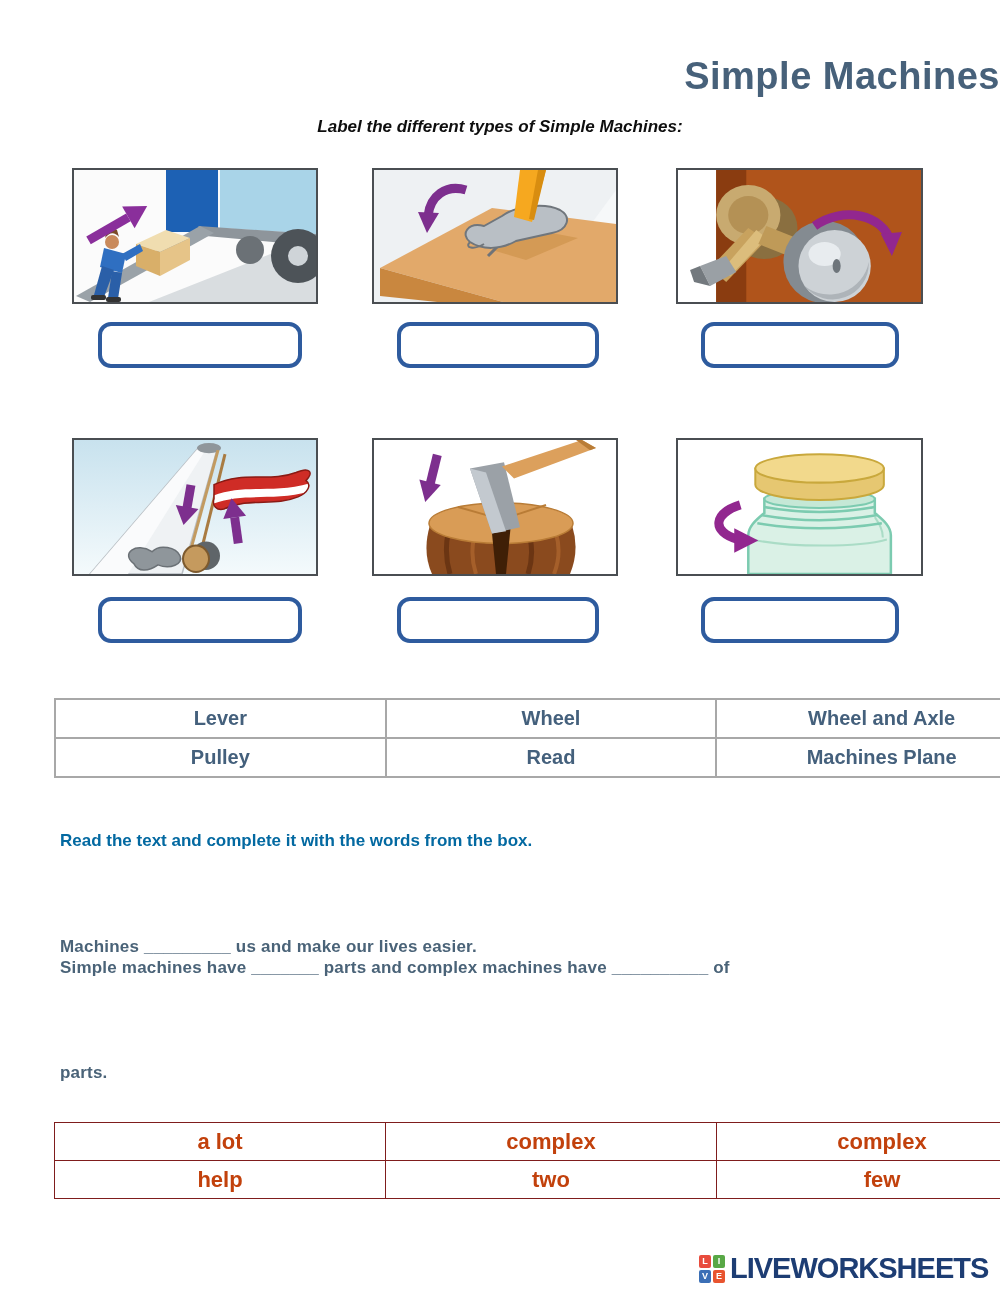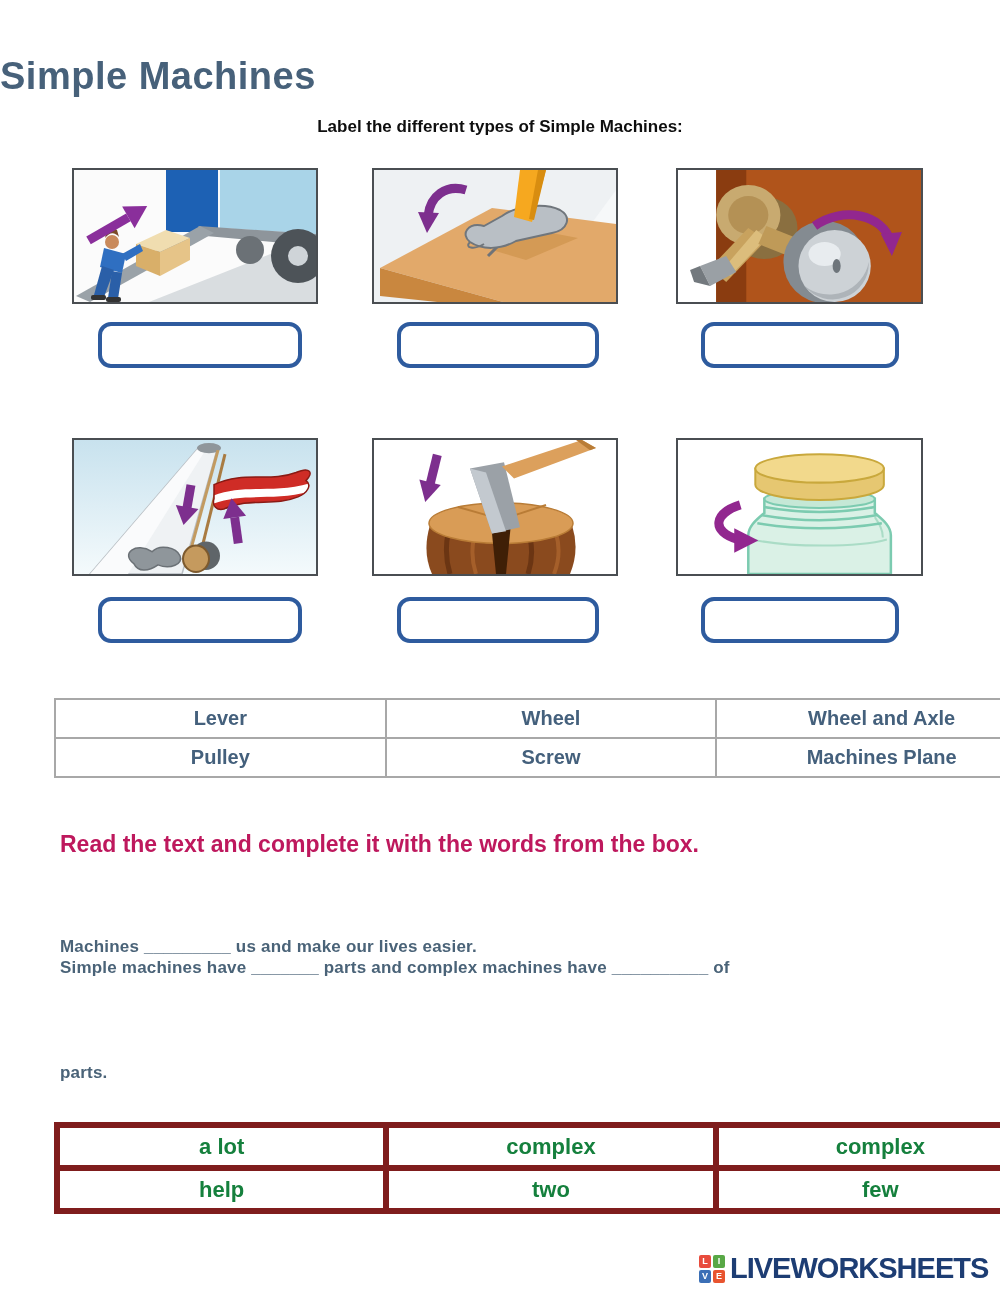--- a/index.html
+++ b/index.html
@@ -1,26 +1,26 @@
 <!DOCTYPE html>
 <html><head>
 <meta charset="utf-8">
 <style>
   html,body { margin:0; padding:0; background:#fff; }
   .page {
     position:relative; width:1000px; height:1291px; background:#ffffff;
     font-family:"Liberation Sans", sans-serif; overflow:hidden;
   }
   .title {
-    position:absolute; top:55px; left:0; width:100%; text-align:left;
+    position:absolute; top:55px; left:0; width:100%; text-align:right;
     font-size:38px; font-weight:bold; color:#47617a; letter-spacing:.5px;
   }
   .subtitle {
     position:absolute; top:117px; left:0; width:100%; text-align:center;
-    font-size:17px; font-weight:bold; color:#0e0e0e;
+    font-size:17px; font-weight:bold; color:#0e0e0e;font-style:italic;
   }
   .frame {
     position:absolute; width:246px; height:136px; background:#fff;
     border:2px solid #4a4e52; box-sizing:border-box;
   }
   .frame svg { display:block; width:100%; height:100%; }
   .f1 { left:72px;  top:168px; }
   .f2 { left:372px; top:168px; }
   .f3 { left:676px; top:168px; width:247px; }
   .f4 { left:72px;  top:438px; height:138px; }
@@ -39,24 +39,24 @@
   table.bank {
     position:absolute; left:54px; width:994px; border-collapse:collapse;
     table-layout:fixed;
   }
   table.bank td {
     text-align:center; vertical-align:middle; height:35px; font-weight:bold;
   }
   table.bank1 { top:698px; }
   table.bank1 td { border:2px solid #a8a8a8; color:#44607c; font-size:20px; }
   table.bank2 { top:1122px; }
-  table.bank2 td { border:6px solid #7f1d1d; color:#15803d; font-size:22px;margin-top:24px; }
+  table.bank2 td { border:1px solid #7f1d1d; color:#c2410c; font-size:22px;margin-top:24px; }
   .instruction {
-    position:absolute; left:60px; top:831px; font-size:23px; font-weight:bold;
-    color:#be185d;
+    position:absolute; left:60px; top:831px; font-size:17px; font-weight:bold;
+    color:#0369a1;
   }
   .fill-line {
     position:absolute; left:60px; font-size:17px; font-weight:bold;
     color:#4a6378; letter-spacing:.2px; white-space:pre;
   }
   .l1 { top:890px;margin-top:47px; }
   .l2 { top:953px; }
   .l3 { top:958px; }
   .l4 { top:1063px; }
   .logo {
@@ -248,21 +248,21 @@
 
   <table class="bank bank1">
     <tbody>
         <tr>
       <td>Lever</td>
       <td>Wheel</td>
       <td>Wheel and Axle</td>
     </tr>
     <tr>
       <td>Pulley</td>
-      <td>Screw</td>
+      <td>Read</td>
       <td>Machines Plane</td>
     </tr>
   </tbody>
     </table>
 
   <div class="instruction">Read the text and complete it with the words from the box.</div>
   <div class="fill-line l1">Machines _________ us and make our lives easier.</div>
   <div class="fill-line l3">Simple machines have _______ parts and complex machines have __________ of</div>
   <div class="fill-line l4">parts.</div>
 

